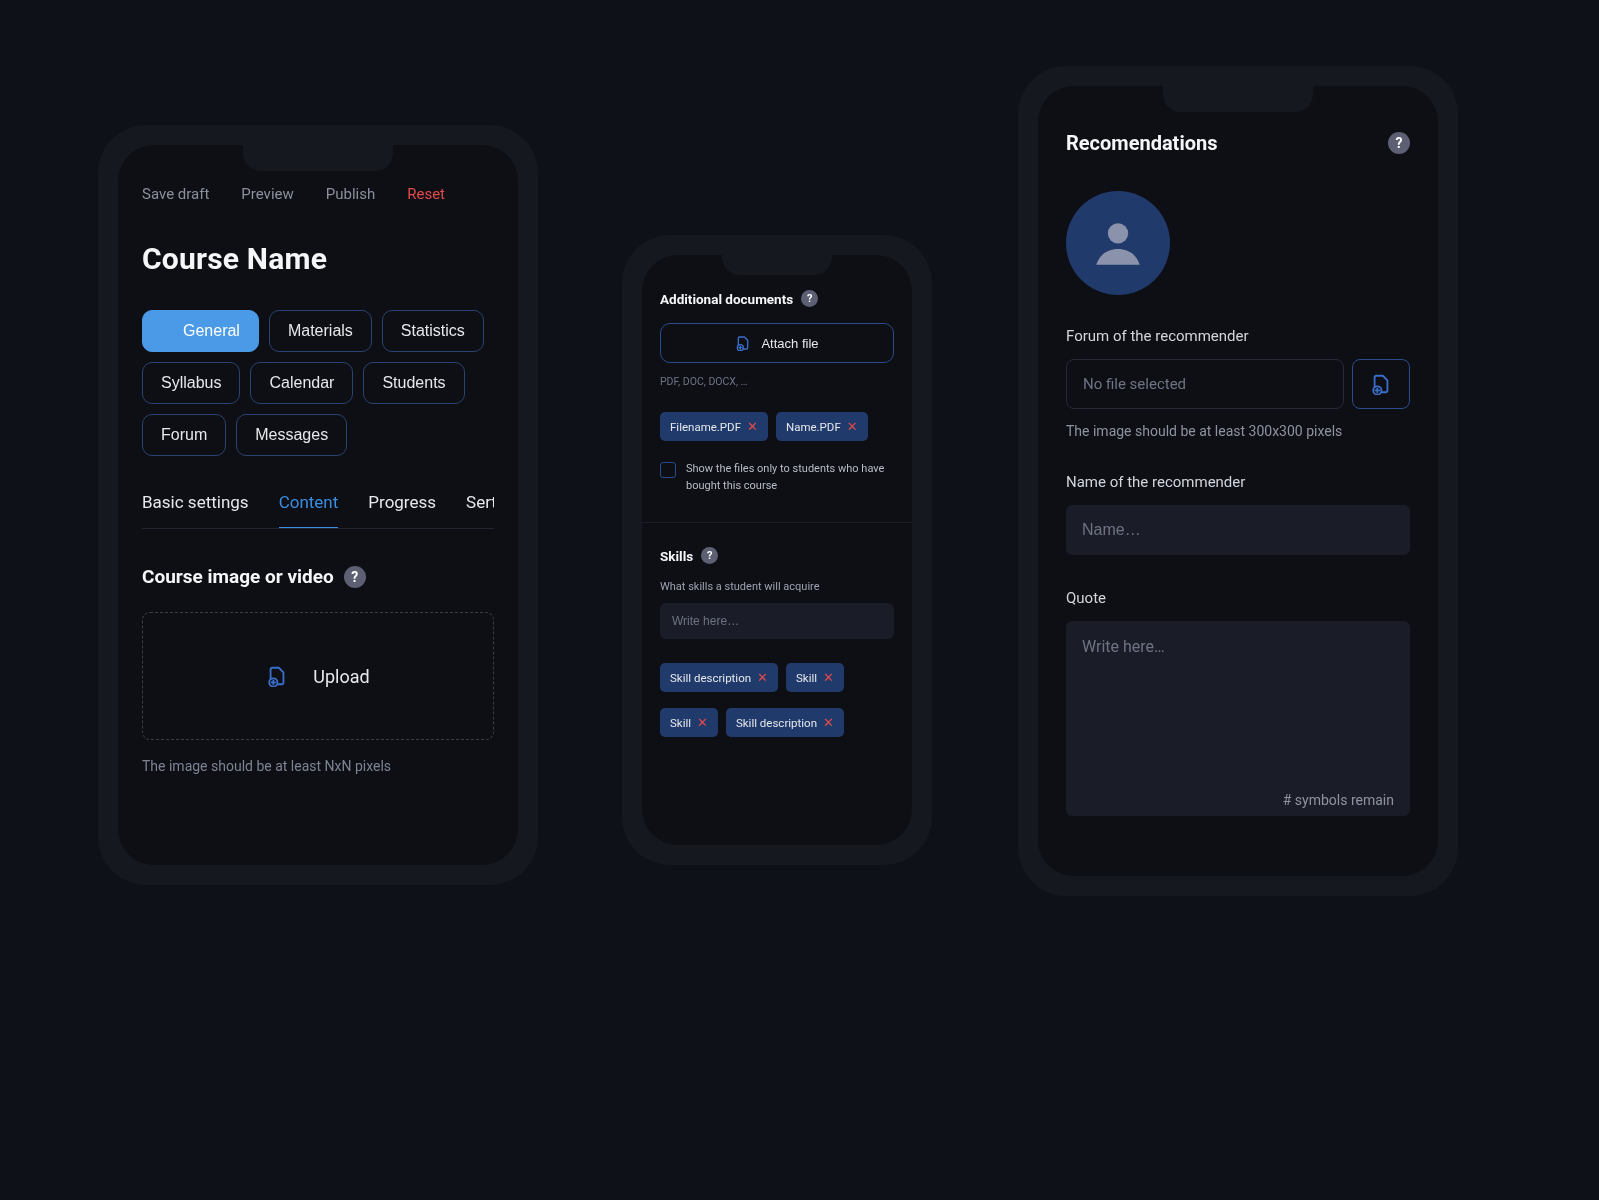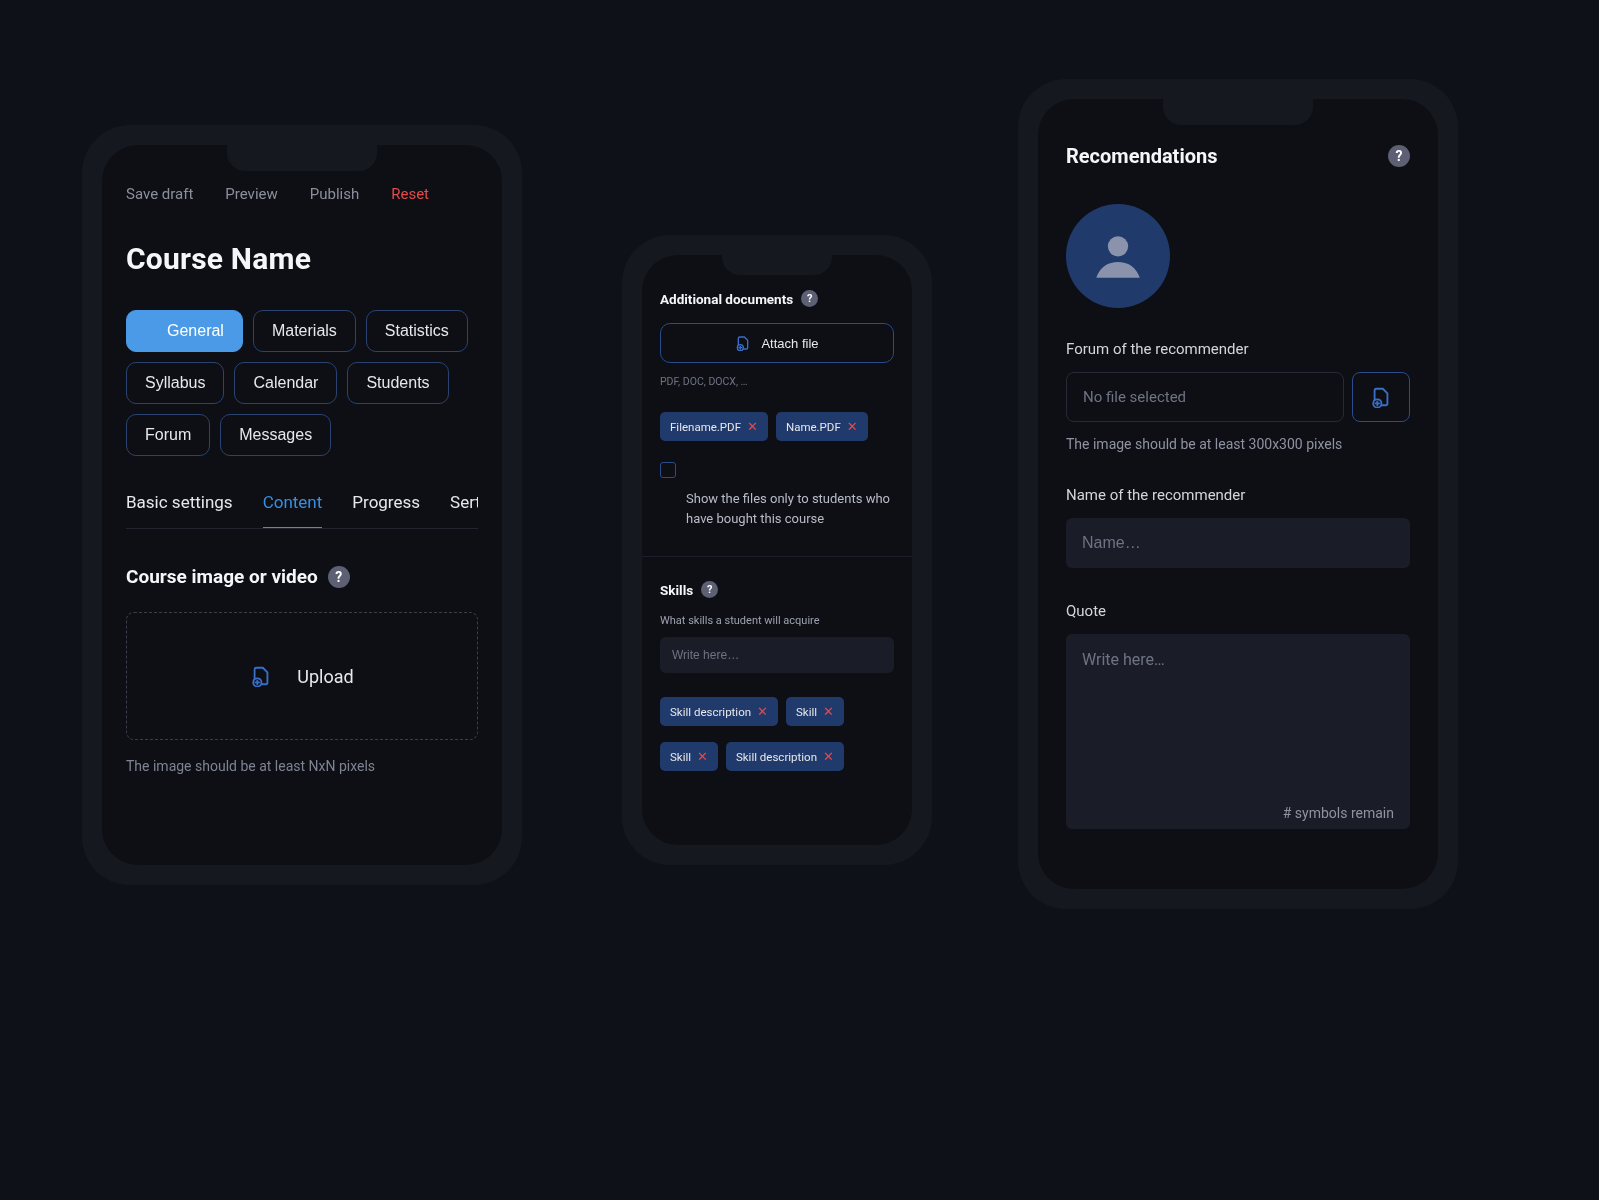--- a/index.html
+++ b/index.html
@@ -33,21 +33,21 @@
     left: 50%;
     transform: translateX(-50%);
     width: 150px;
     height: 26px;
     background: #15181f;
     border-radius: 0 0 18px 18px;
     z-index: 10;
   }
 
   
-  .phone1 { left: 82px; top: 125px; width: 440px; height: 760px; }
+  .phone1 { left: 98px; top: 125px; width: 440px; height: 760px; }
   .p1-content { padding: 40px 24px 0 24px; }
 
   .toolbar { display: flex; gap: 32px; margin-bottom: 38px; }
   .toolbar a { color: #8b8f9b; font-size: 15px; text-decoration: none; cursor: pointer; }
   .toolbar a.danger { color: #e24a4a; }
 
   .course-title { font-size: 30px; font-weight: 700; color: #f5f6f8; margin-bottom: 34px; letter-spacing: .2px; }
 
   .pill-row { display: flex; flex-wrap: wrap; gap: 10px; margin-bottom: 36px; }
   .pill {
@@ -167,33 +167,33 @@
     font-size: 11.5px;
     color: #e6e8eb;
     margin-top: 8px;
   }
   .chip .x { color: #e24a4a; font-size: 13px; cursor: pointer; font-weight: 300; }
 
   .check-row { display:flex; gap:10px; align-items:flex-start; margin-bottom: 28px; }
   .check-box {
     width:16px; height:16px; border:1.5px solid #2a4b8c; border-radius:3px; flex-shrink:0; cursor:pointer; margin-top:1px;
   }
-  .check-label { font-size: 13px; color:#b8bcc6; line-height:1.5;margin-top:28px; }
+  .check-label { font-size: 11px; color:#b8bcc6; line-height:1.5; }
 
   .divider { height:1px; background:#1b1e28; margin: 0 -18px 24px -18px; }
 
   .skill-label { font-size: 11px; color:#9ea2b0; margin-bottom:10px; }
   .skill-input {
     width:100%; background:#1a1d27; border:none; border-radius:6px;
     padding:11px 12px; color:#e6e8eb; font-size:12px; margin-bottom:16px;
   }
   .skill-input::placeholder { color:#6e7384; }
 
   
-  .phone3 { left: 1018px; top: 79px; width: 440px; height: 830px; }
+  .phone3 { left: 1018px; top: 66px; width: 440px; height: 830px; }
   .p3-content { padding: 45px 28px 0 28px; }
 
   .avatar-circle {
     width: 104px; height: 104px; border-radius: 50%;
     background: #213a6c;
     display:flex; align-items:center; justify-content:center;
     margin-bottom: 32px;
   }
   .avatar-circle svg { width: 58px; height: 58px; }
 

